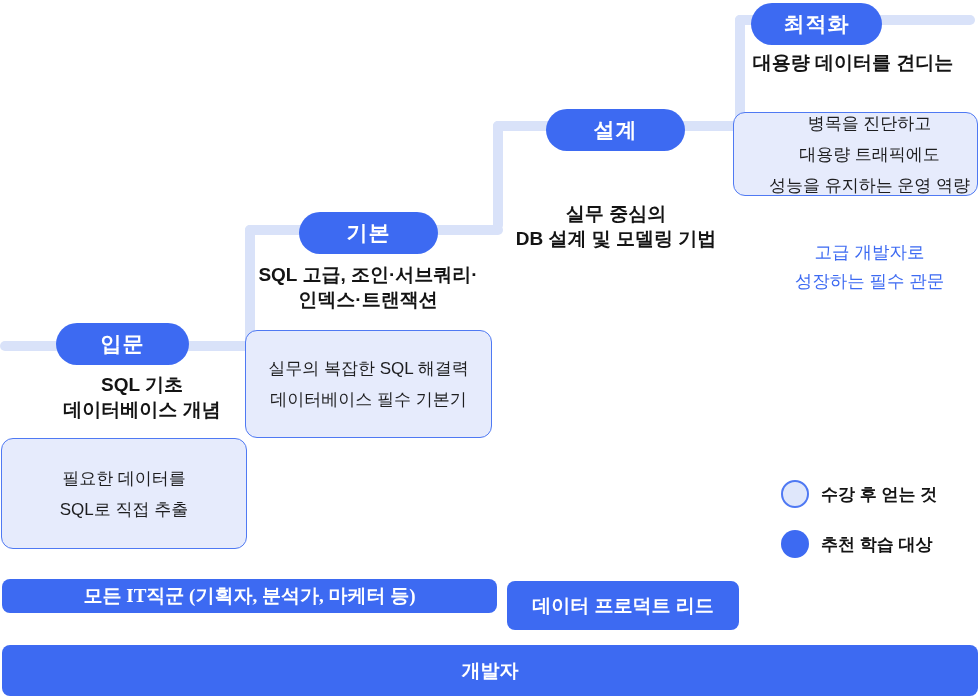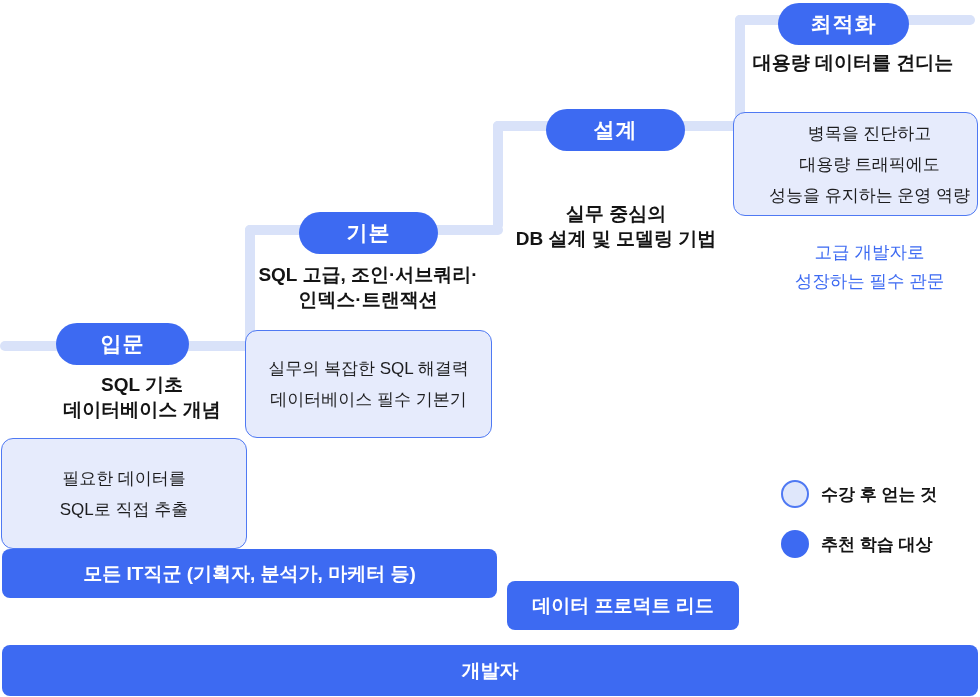--- a/index.html
+++ b/index.html
@@ -155,27 +155,27 @@
   </div>
 
   <div class="pill" style="left:546px; top:109px; width:139px; height:42px;">
     <span>설계</span>
   </div>
   <div class="step-title" style="left:491px; top:153px; width:250px;margin-top:48px;">
     <div>실무 중심의</div>
     <div>DB 설계 및 모델링 기법</div>
   </div>
 
-  <div class="pill" style="left:778px; top:3px; width:131px; height:42px;">
+  <div class="pill" style="left:751px; top:3px; width:131px; height:42px;">
     <span>최적화</span>
   </div>
   <div class="step-title" style="left:728px; top:50px; width:250px;">
     <div>대용량 데이터를 견디는</div>
   </div>
-  <div class="outcome-box" style="left:733px; top:112px; width:245px; height:104px;padding-left:28px;">
+  <div class="outcome-box" style="left:733px; top:112px; width:245px; height:84px;padding-left:28px;">
     <div>병목을 진단하고</div>
     <div>대용량 트래픽에도</div>
     <div>성능을 유지하는 운영 역량</div>
   </div>
 
   <div class="callout" style="left:733px; top:238px; width:245px;padding-left:28px;">
     <div>고급 개발자로</div>
     <div>성장하는 필수 관문</div>
   </div>
 
@@ -183,21 +183,21 @@
     <div class="legend-row">
       <span class="swatch-circle swatch-outcome"></span>
       <span class="legend-label">수강 후 얻는 것</span>
     </div>
     <div class="legend-row">
       <span class="swatch-circle swatch-audience"></span>
       <span class="legend-label">추천 학습 대상</span>
     </div>
   </div>
 
-  <div class="audience-bar" style="left:2px; top:549px; width:495px; height:49px;">
+  <div class="audience-bar" style="left:2px; top:579px; width:495px; height:34px;font-family:Liberation Serif, serif;">
     <span>모든 IT직군 (기획자, 분석가, 마케터 등)</span>
   </div>
   <div class="audience-bar" style="left:507px; top:581px; width:232px; height:49px;">
     <span>데이터 프로덕트 리드</span>
   </div>
   <div class="audience-bar" style="left:2px; top:645px; width:976px; height:51px;">
     <span>개발자</span>
   </div>
 
 </div>

